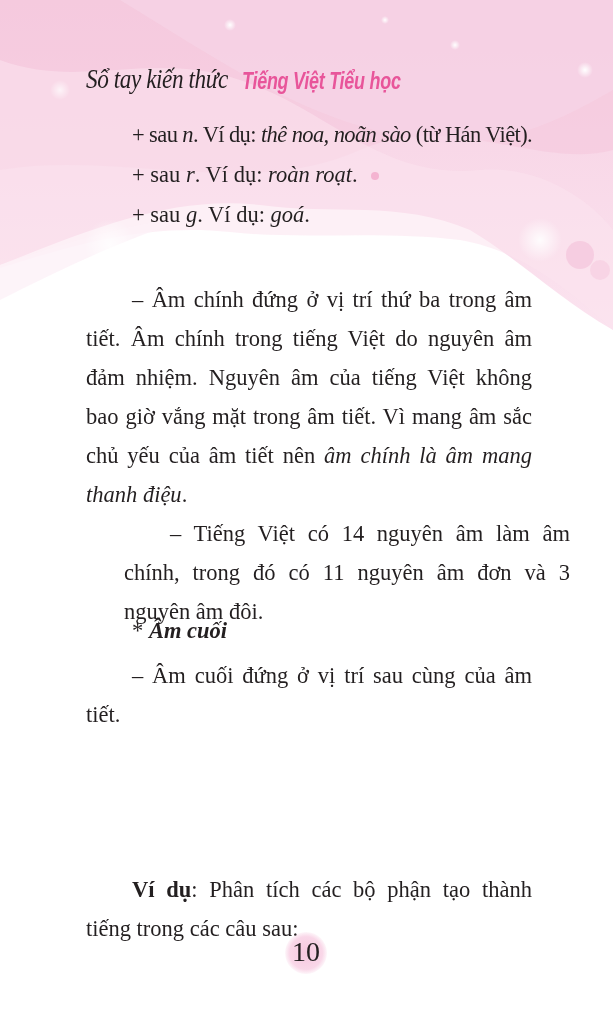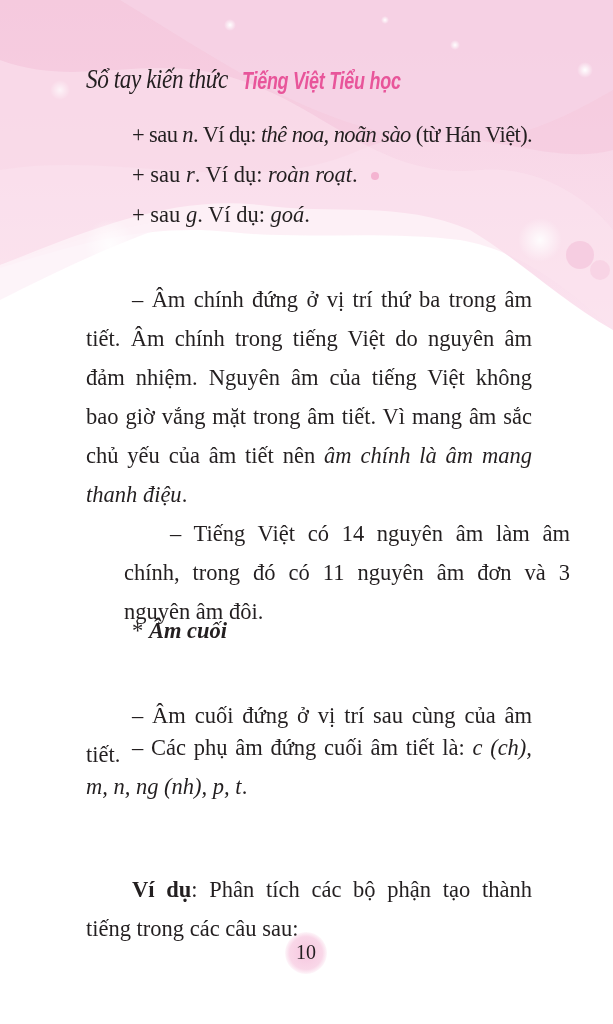--- a/index.html
+++ b/index.html
@@ -84,21 +84,21 @@
     width: 42px;
     height: 42px;
     border-radius: 50%;
     background: radial-gradient(circle, #f6c7df 0%, #f9d7e8 55%, rgba(255,255,255,0) 75%);
   }
   .page-num {
     position: absolute;
     left: 0; top: 6px;
     width: 42px;
     text-align: center;
-    font-size: 20px;
+    font-size: 28px;
     line-height: 28px;
   }
 </style>
 </head>
 <body>
 
 <svg class="bg" viewBox="0 0 613 1024" preserveAspectRatio="none">
   <defs>
     <linearGradient id="g1" x1="0" y1="0" x2="0" y2="1">
       <stop offset="0" stop-color="#f6cfe2"></stop>
@@ -153,27 +153,24 @@
 
 
   <div class="para" style="top:514px;margin-left:38px;">
     <span class="indent"></span><span>– Tiếng Việt có 14 nguyên âm làm âm chính, trong đó có 11 nguyên âm đơn và 3 nguyên âm đôi.</span>
   </div>
 
   <div class="line" style="left:132px; top:616px;">
     <span>* </span><span class="bi">Âm cuối</span>
   </div>
 
-  <div class="para" style="top:656px;margin-top:40px;">
+  <div class="para" style="top:656px;">
     <span class="indent"></span><span>– Âm cuối đứng ở vị trí sau cùng của âm tiết.</span>
   </div>
 
-  <div class="para" style="top:728px;">
-    <span class="indent"></span><span>– Các phụ âm đứng cuối âm tiết là: </span><span class="i">c (ch), m, n, ng (nh), p, t</span><span>.</span>
-  </div>
 
 
   <div class="para" style="top:870px;">
     <span class="indent"></span><span class="b">Ví dụ</span><span>: Phân tích các bộ phận tạo thành tiếng trong các câu sau:</span>
   </div>
 
   <div class="page-num-wrap">
     <div class="page-num">10</div>
   </div>
 

